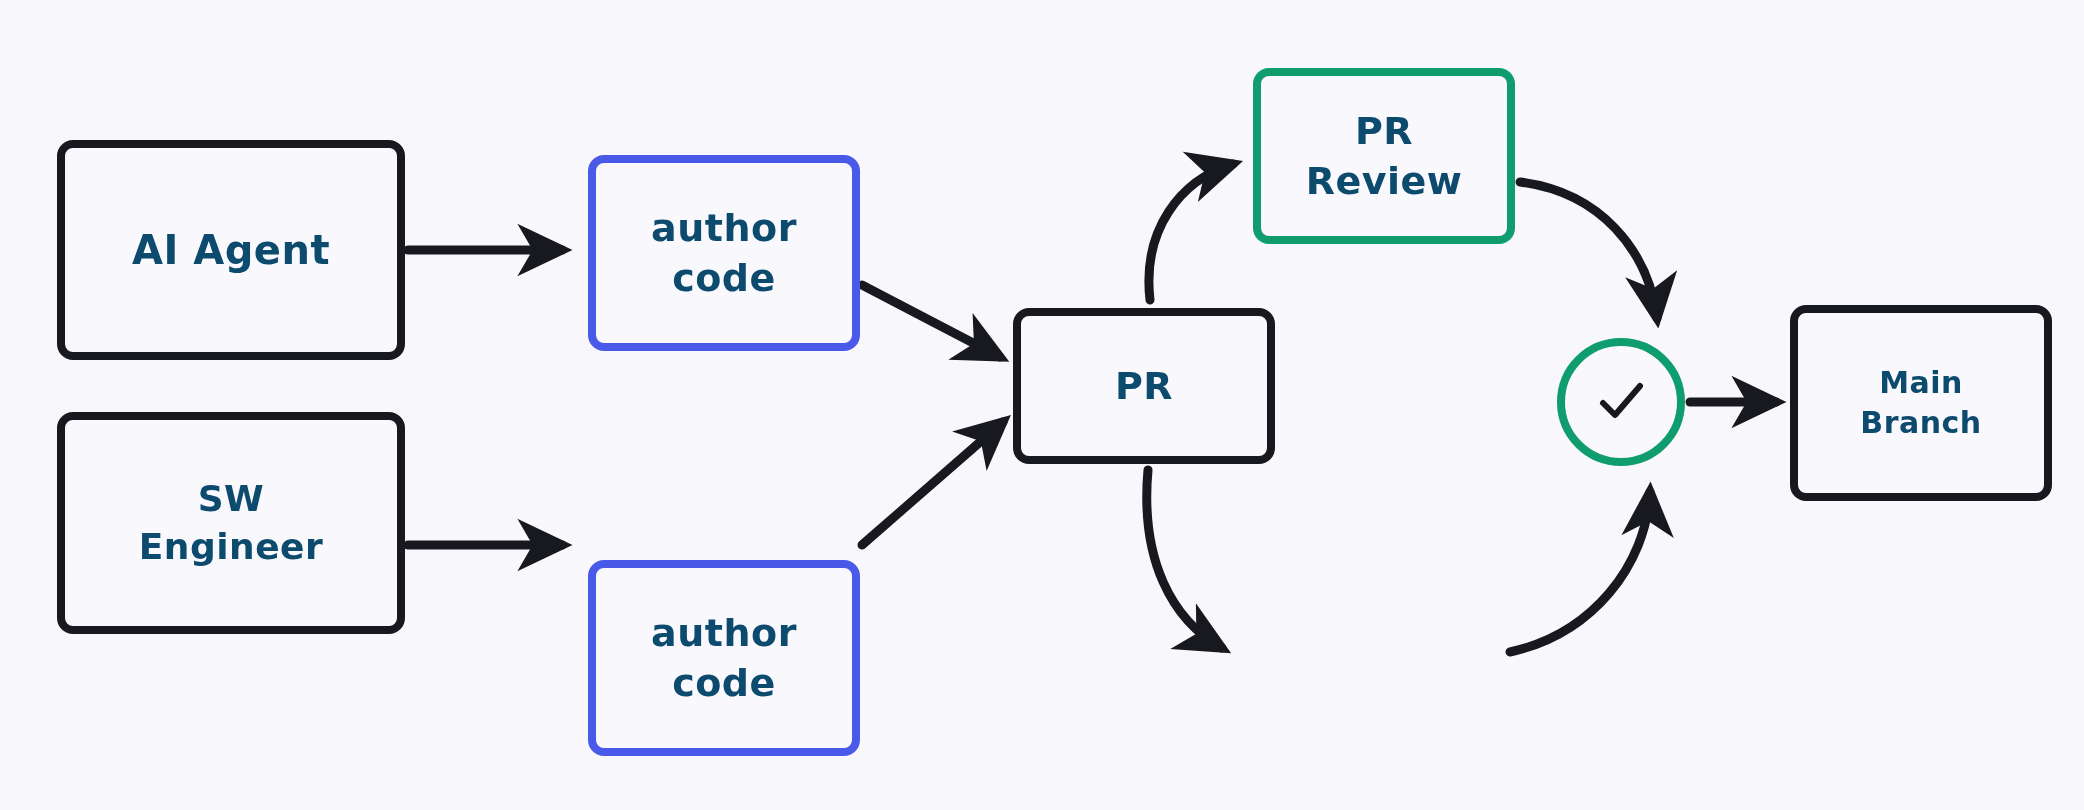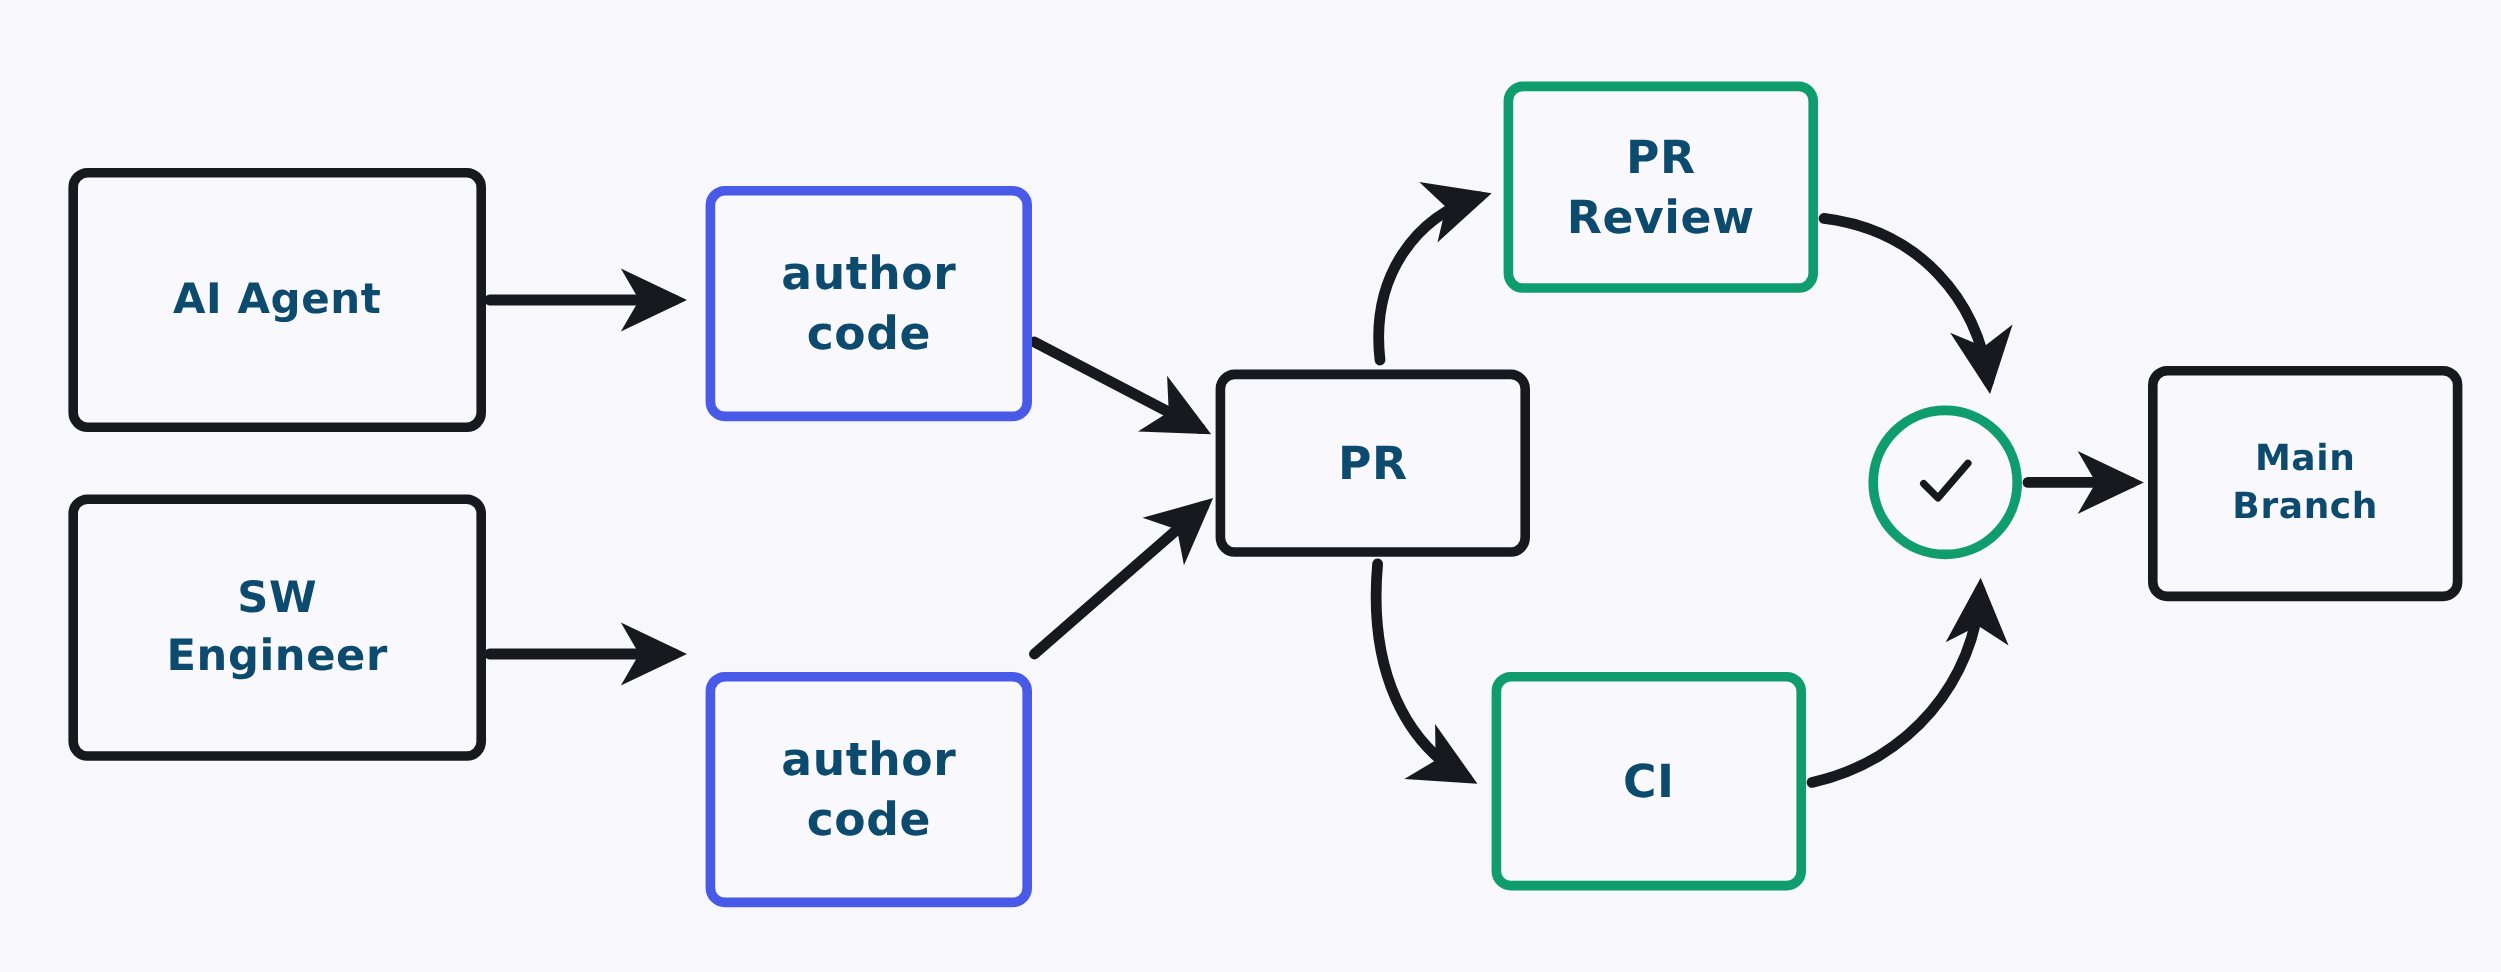--- a/index.html
+++ b/index.html
@@ -52,21 +52,21 @@
 
   #node-ai-agent      { left: 57px;   top: 140px; width: 348px; height: 220px; }
   #node-sw-engineer   { left: 57px;   top: 412px; width: 348px; height: 222px; }
   #node-author-code-1 { left: 588px;  top: 155px; width: 272px; height: 196px; }
   #node-author-code-2 { left: 588px;  top: 560px; width: 272px; height: 196px; }
   #node-pr            { left: 1013px; top: 308px; width: 262px; height: 156px; }
   #node-pr-review     { left: 1253px; top: 68px;  width: 262px; height: 176px; }
   #node-ci            { left: 1243px; top: 560px; width: 262px; height: 182px; }
   #node-main-branch   { left: 1790px; top: 305px; width: 262px; height: 196px; }
 
-  #node-ai-agent      .node-label { font-size: 35px; }
+  #node-ai-agent      .node-label { font-size: 40px; }
   #node-sw-engineer   .node-label { font-size: 36px; }
   #node-author-code-1 .node-label { font-size: 38px; }
   #node-author-code-2 .node-label { font-size: 38px; }
   #node-pr            .node-label { font-size: 38px; }
   #node-pr-review     .node-label { font-size: 38px; }
   #node-ci            .node-label { font-size: 38px; }
   #node-main-branch   .node-label { font-size: 30px; }
 
   #node-check-circle {
     position: absolute;
@@ -136,23 +136,20 @@
 
   <div class="node dark" id="node-pr">
     <span class="node-label">PR</span>
   </div>
 
   <div class="node green" id="node-pr-review">
     <span class="node-label">PR
 Review</span>
   </div>
 
-  <div class="node green" id="node-ci">
-    <span class="node-label">CI</span>
-  </div>
 
   <div id="node-check-circle">
     <span>
       <svg width="62" height="62" viewBox="0 0 62 62" xmlns="http://www.w3.org/2000/svg">
         <path d="M 13 32 L 25 44 L 50 15" stroke="#18191f" stroke-width="6" fill="none" stroke-linecap="round" stroke-linejoin="round"></path>
       </svg>
     </span>
   </div>
 
   <div class="node dark" id="node-main-branch">

